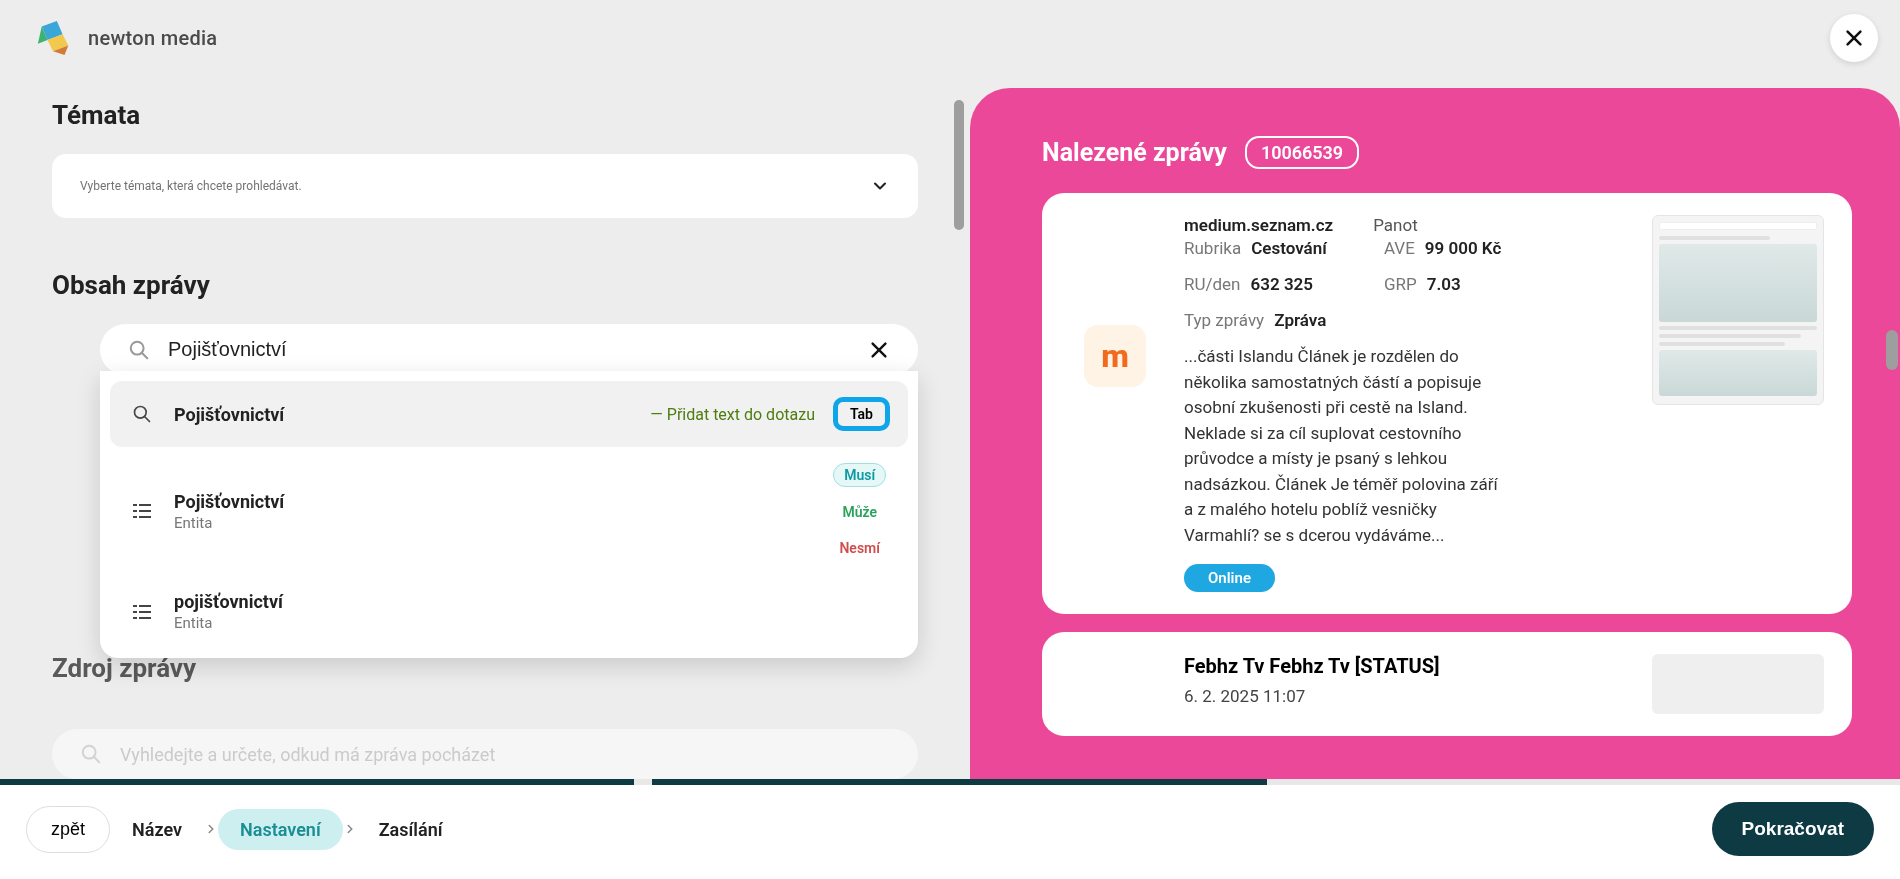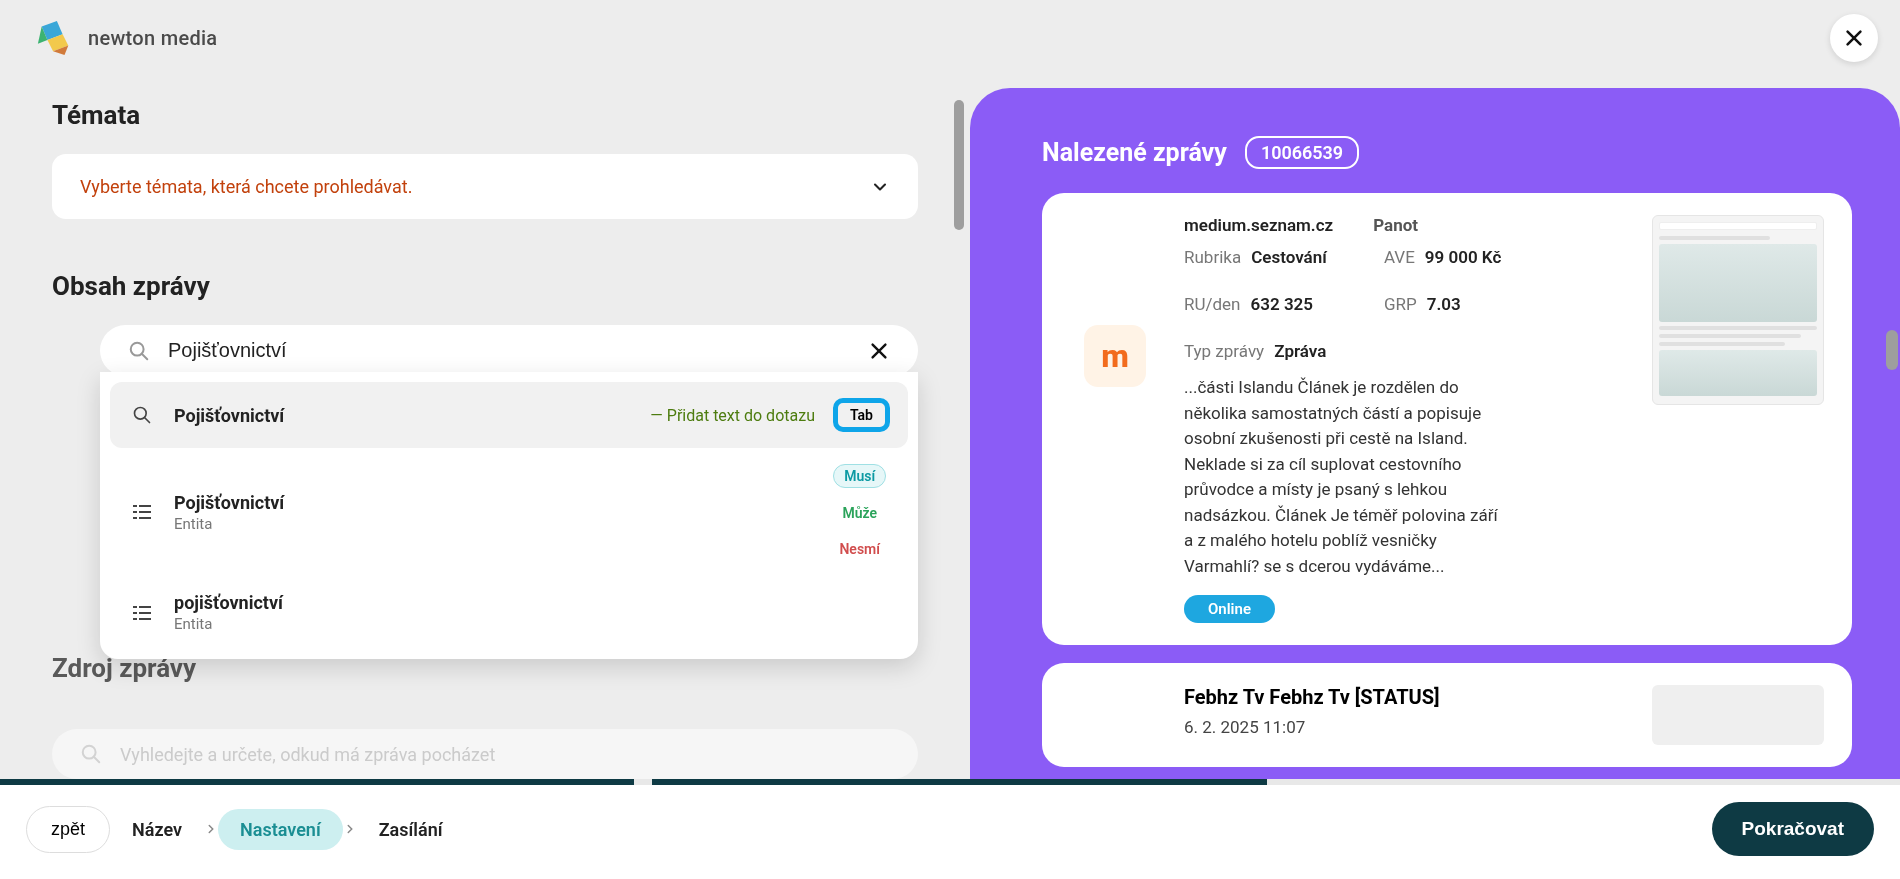--- a/index.html
+++ b/index.html
@@ -62,21 +62,21 @@
 
 .topic-select {
   background: #fff;
   border-radius: 14px;
   padding: 22px 28px;
   display: flex;
   align-items: center;
   justify-content: space-between;
   margin-bottom: 52px;
 }
-.topic-select .ph { color: #c2410c; font-size: 18px; }
+.topic-select .ph { color: #737373; font-size: 12px; }
 
 
 .search-wrap { position: relative; margin-left: 48px; }
 .search-box {
   background: #fff;
   border-radius: 36px;
   padding: 14px 28px;
   display: flex;
   align-items: center;
   gap: 18px;
@@ -145,21 +145,21 @@
 
 
 .right-panel {
   flex: 1;
   position: relative;
 }
 .teal-card {
   position: absolute;
   top: -12px; right: 0; left: 0;
   bottom: 0;
-  background: #8b5cf6;
+  background: #ec4899;
   border-radius: 40px 40px 0 0;
   padding: 48px 48px 0 72px;
   overflow: hidden;
 }
 .found-head { display:flex; align-items:center; gap:18px; margin-bottom: 24px; }
 .found-title { color: #fff; font-size: 25px; font-weight: 700; }
 .found-count {
   border: 2px solid #fff; color:#fff; border-radius: 14px;
   padding: 4px 14px; font-size: 18px; font-weight: 600;
 }
@@ -179,21 +179,21 @@
   justify-content: center;
   padding-top: 110px;
 }
 .m-badge {
   width: 62px; height: 62px; border-radius: 14px;
   background: #fff3e6;
   display:flex; align-items:center; justify-content:center;
   color: #f26b1d; font-weight: 800; font-size: 32px;
 }
 .result-body { flex: 1; }
-.meta-grid { display: grid; grid-template-columns: 200px 160px; row-gap: 27px; margin-bottom: 14px;}
+.meta-grid { display: grid; grid-template-columns: 200px 160px; row-gap: 16px; margin-bottom: 14px;}
 .meta-cell { display: flex; gap: 10px; font-size: 17px; }
 .meta-label { color: #777; }
 .meta-value { color: #222; font-weight: 600; }
 .meta-source { font-size: 17px; font-weight: 600; color: #222; }
 .result-snippet {
   font-size: 17px; color: #333; line-height: 1.5;
   max-width: 320px;
   margin-bottom: 16px;
 }
 .online-badge {
@@ -380,23 +380,23 @@
         <span class="found-count">10066539</span>
       </div>
 
       <div class="result-card">
         <div class="result-left">
           <div class="m-badge">
             <span>m</span>
           </div>
         </div>
         <div class="result-body">
-          <div style="display:flex; gap:40px; margin-bottom:12px;text-align:right;">
+          <div style="display:flex; gap:40px; margin-bottom:3px;text-align:right;">
             <span class="meta-source">medium.seznam.cz</span>
-            <span class="meta-source" style="font-weight:700;color:#555">Panot</span>
+            <span class="meta-source" style="font-weight:400;color:#555">Panot</span>
           </div>
           <div class="meta-grid">
             <div class="meta-cell">
                 <span class="meta-label">Rubrika</span>
                 <span class="meta-value">Cestování</span>
               </div>
             <div class="meta-cell">
                 <span class="meta-label">AVE</span>
                 <span class="meta-value">99 000 Kč</span>
               </div>

